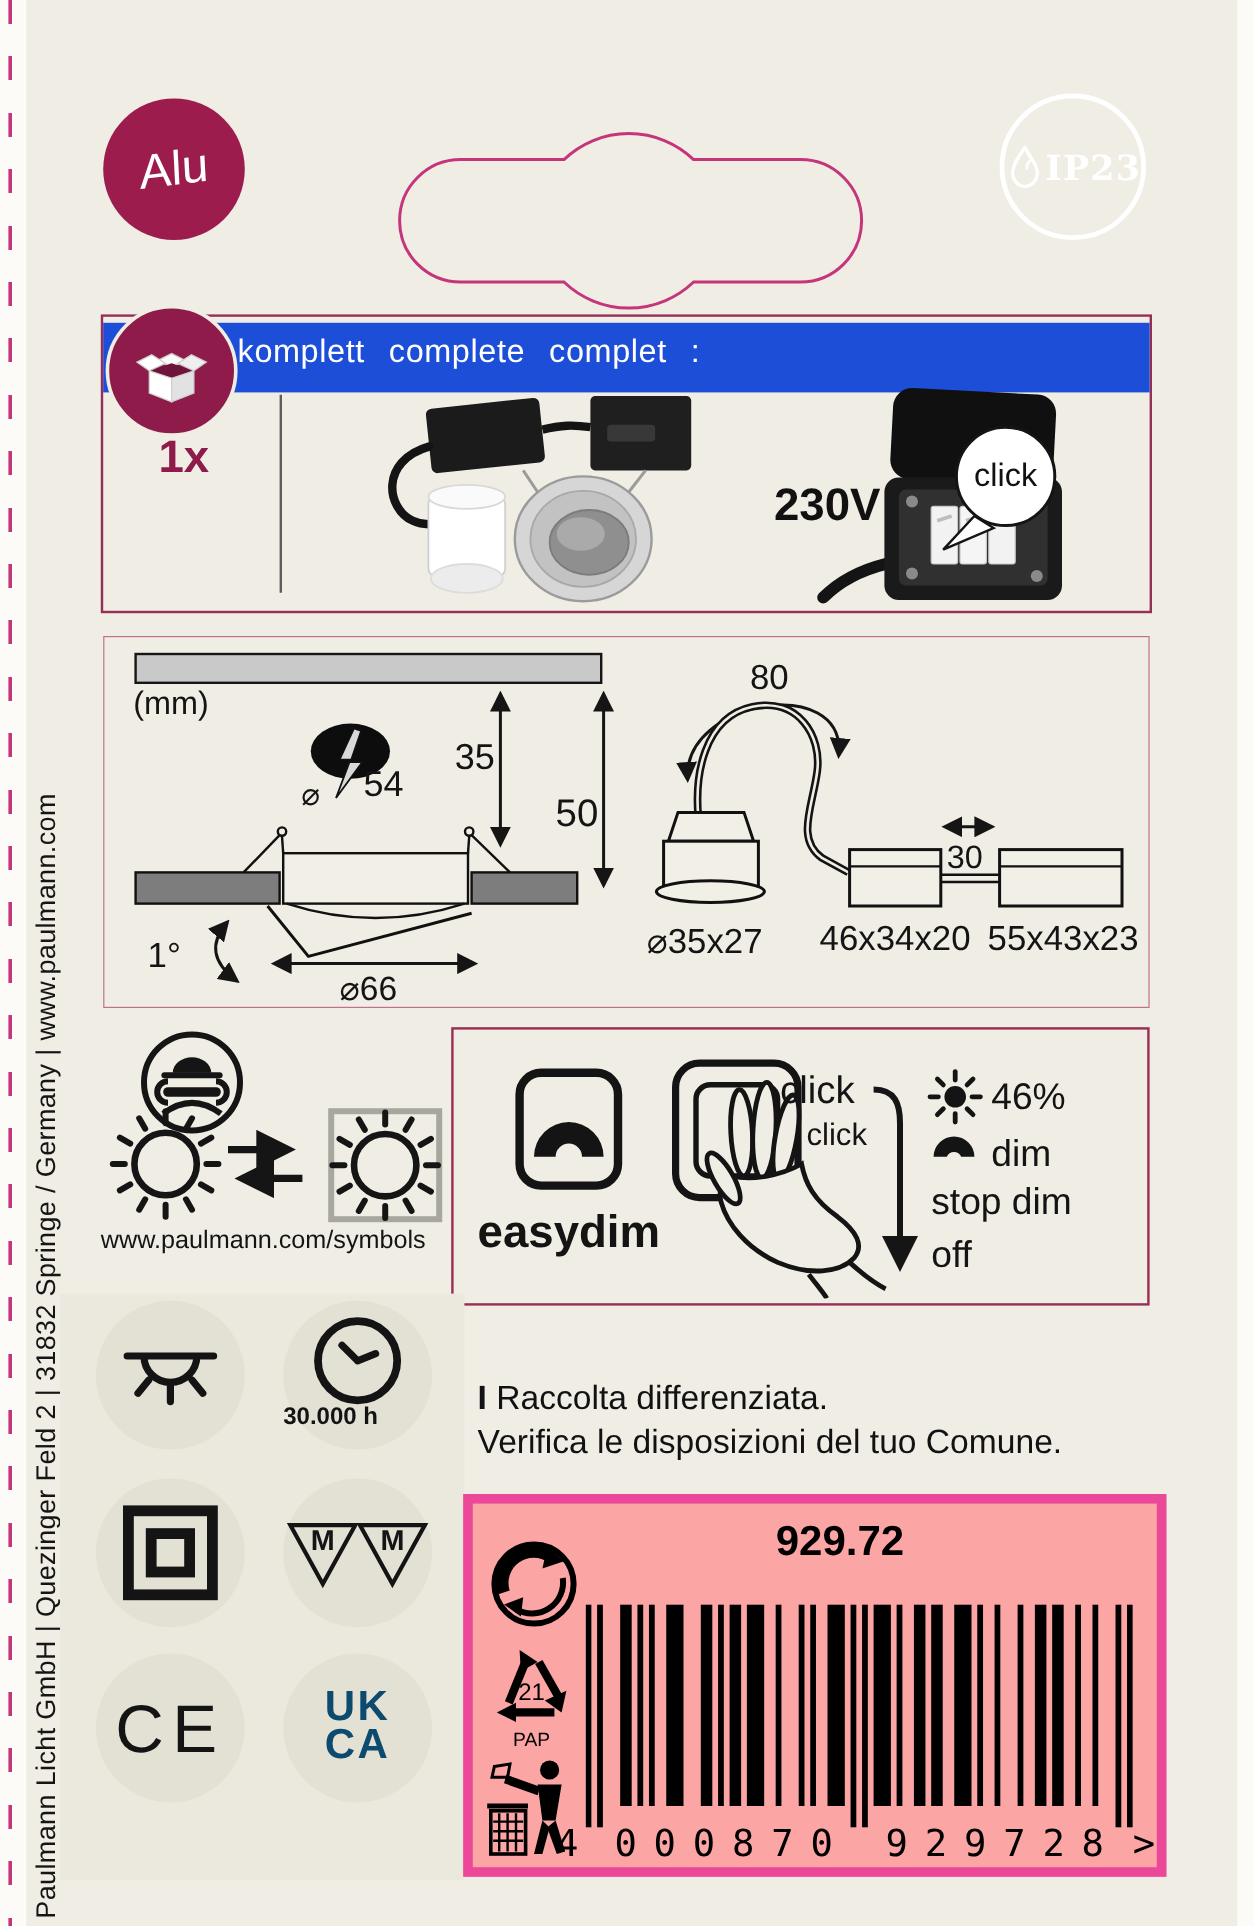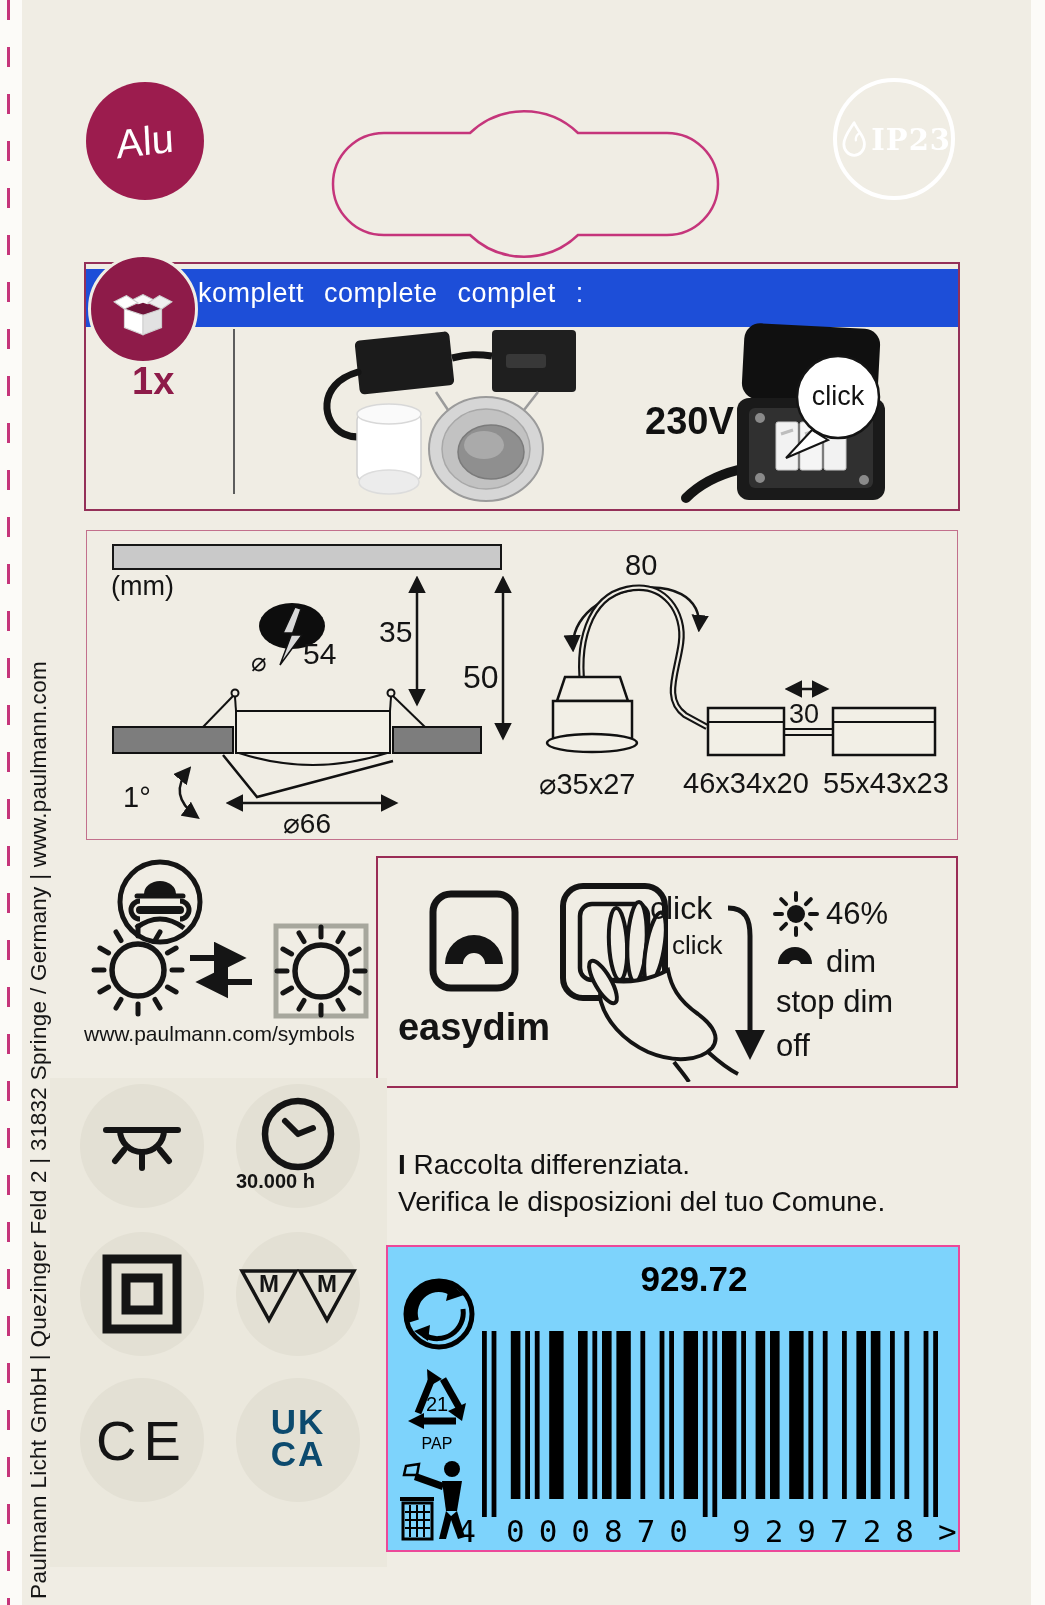--- a/index.html
+++ b/index.html
@@ -47,21 +47,21 @@
   .hours-text{position:absolute;left:0;top:86px;width:100%;
               font-size:20px;font-weight:bold;color:#141414;}
   .ce-text{position:absolute;left:0;top:30px;width:100%;text-align:center;font-size:56px;
            letter-spacing:7px;color:#141414;}
   .ukca-text{position:absolute;left:0;top:28px;width:100%;text-align:center;font-weight:bold;
            font-size:35px;line-height:32px;letter-spacing:2px;color:#0c4a6e;}
   
   .disposal{left:398px;top:1146px;width:560px;font-size:28px;line-height:37px;color:#121212;}
   .disposal b{font-weight:bold;}
   
-  .barcode-box{left:386px;top:1245px;width:570px;height:303px;background:#7dd3fc;border:2px solid #ec4899;}
+  .barcode-box{left:386px;top:1245px;width:570px;height:303px;background:#fca5a5;border:8px solid #ec4899;}
   .item-no{position:absolute;left:106px;top:12px;width:400px;text-align:center;
            font-size:35px;font-weight:bold;color:#000;}
   .ean-digit{position:absolute;top:266px;font-family:"DejaVu Sans Mono",monospace;
            font-size:31px;color:#000;}
   svg text{font-family:"Liberation Sans",sans-serif;}
 </style>
 </head>
 <body>
 
 <div id="label">

